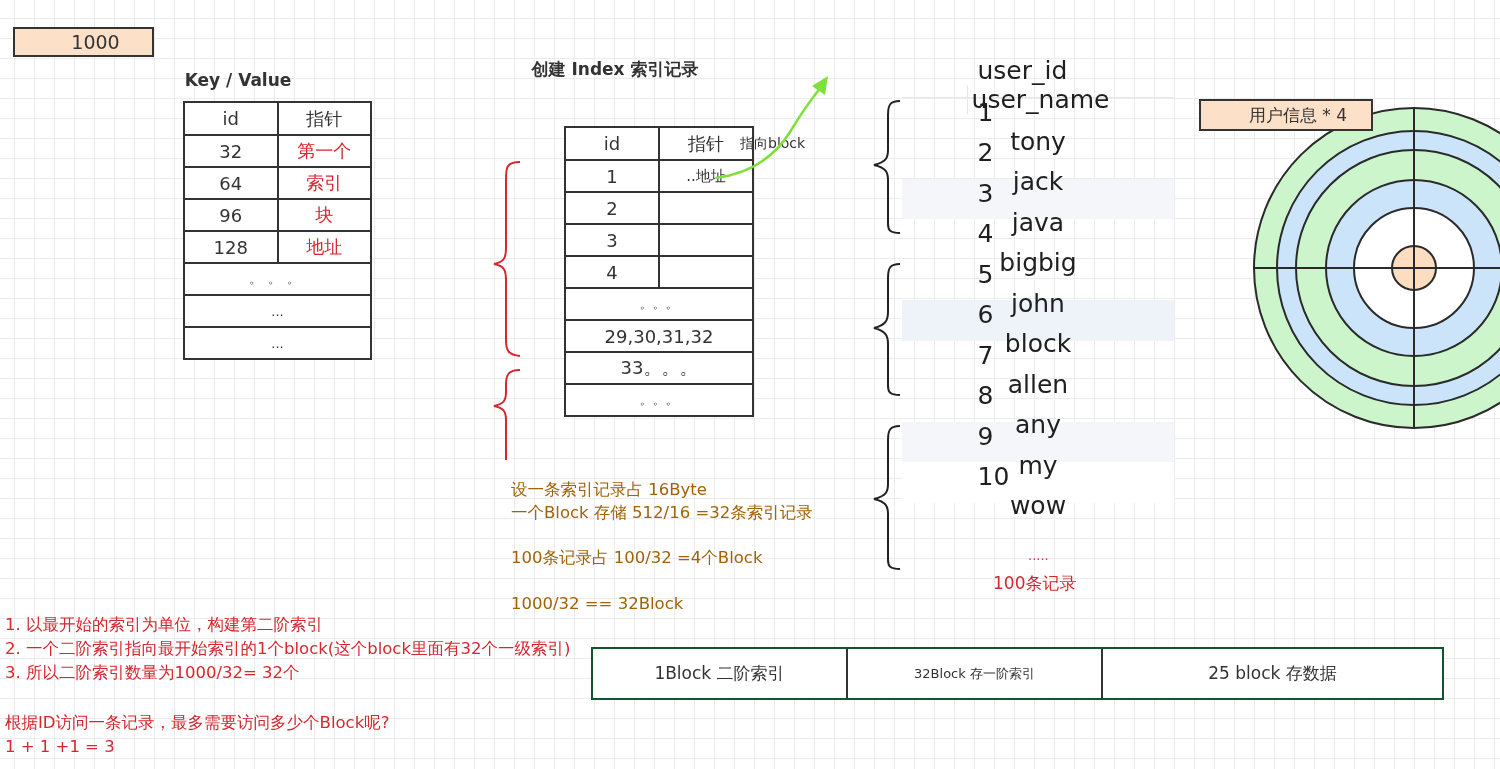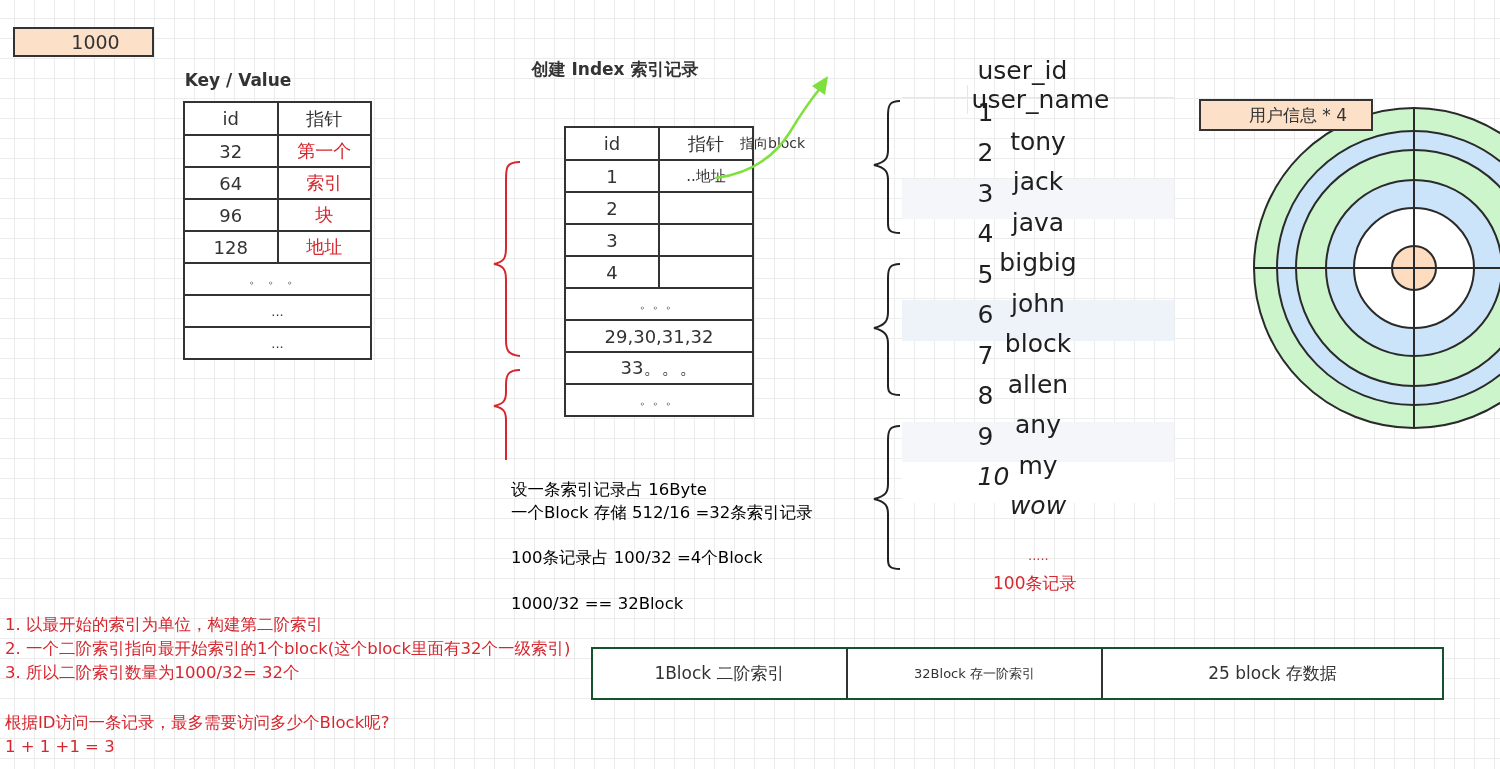--- a/index.html
+++ b/index.html
@@ -22,21 +22,21 @@
     padding-left: 24px;
   }
   .title { font-weight: bold; font-size: 17px; color: #333; text-align: center; }
   table.grid { position: absolute; border-collapse: collapse; background: #fff; margin-left: 40px; }
   table.grid td {
     border: 2px solid #333; text-align: center; font-size: 18px; color: #333;
     padding: 0; height: 30px;
   }
   .red { color: #d6262e !important; }
   .dots { letter-spacing: 6px; font-size: 14px; }
-  .note { font-size: 16.5px; color: #000000; white-space: nowrap; line-height: 23px; }
+  .note { font-size: 16.5px; color: #a16207; white-space: nowrap; line-height: 23px; }
   .rednote { font-size: 16.5px; color: #d6262e; white-space: nowrap; line-height: 24px; }
   .utable { position: absolute; left: 902px; top: 56px; width: 272px; }
   .urow { display: flex; height: 40.5px; align-items: center; font-size: 25px; color: #1f1f1f; flex-direction: column; }
   .urow.shade { background: #f4f6f9; }
   .urow.shade2 { background: #eef3fa; }
   .urow .c1 { width: 126px; padding-left: 5px; }
   .urow .c2 { flex: 1; }
   .uhead { font-size: 25px; color: #1f1f1f; }
   .uhead .c2 { border-left: 1px solid #e6e6e6; padding-left: 4px; }
   svg { position: absolute; left: 0; top: 0; overflow: visible; }
@@ -189,21 +189,21 @@
     <span class="c2">allen</span>
   </div>
   <div class="urow">
     <span class="c1">8</span>
     <span class="c2">any</span>
   </div>
   <div class="urow shade">
     <span class="c1">9</span>
     <span class="c2">my</span>
   </div>
-  <div class="urow" style="background:#fff;font-style:italic;">
+  <div class="urow" style="background:#fff;">
     <span class="c1">10</span>
     <span class="c2">wow</span>
   </div>
 </div>
 
 <div class="abs red" style="left:1028px;top:548px;font-size:13px;">.....</div>
 <div class="abs red" style="left:993px;top:572px;font-size:17px;">100条记录</div>
 
 <div class="abs note" style="left:511px;top:478px;">设一条索引记录占 16Byte</div>
 <div class="abs note" style="left:511px;top:501px;">一个Block 存储 512/16 =32条索引记录</div>

